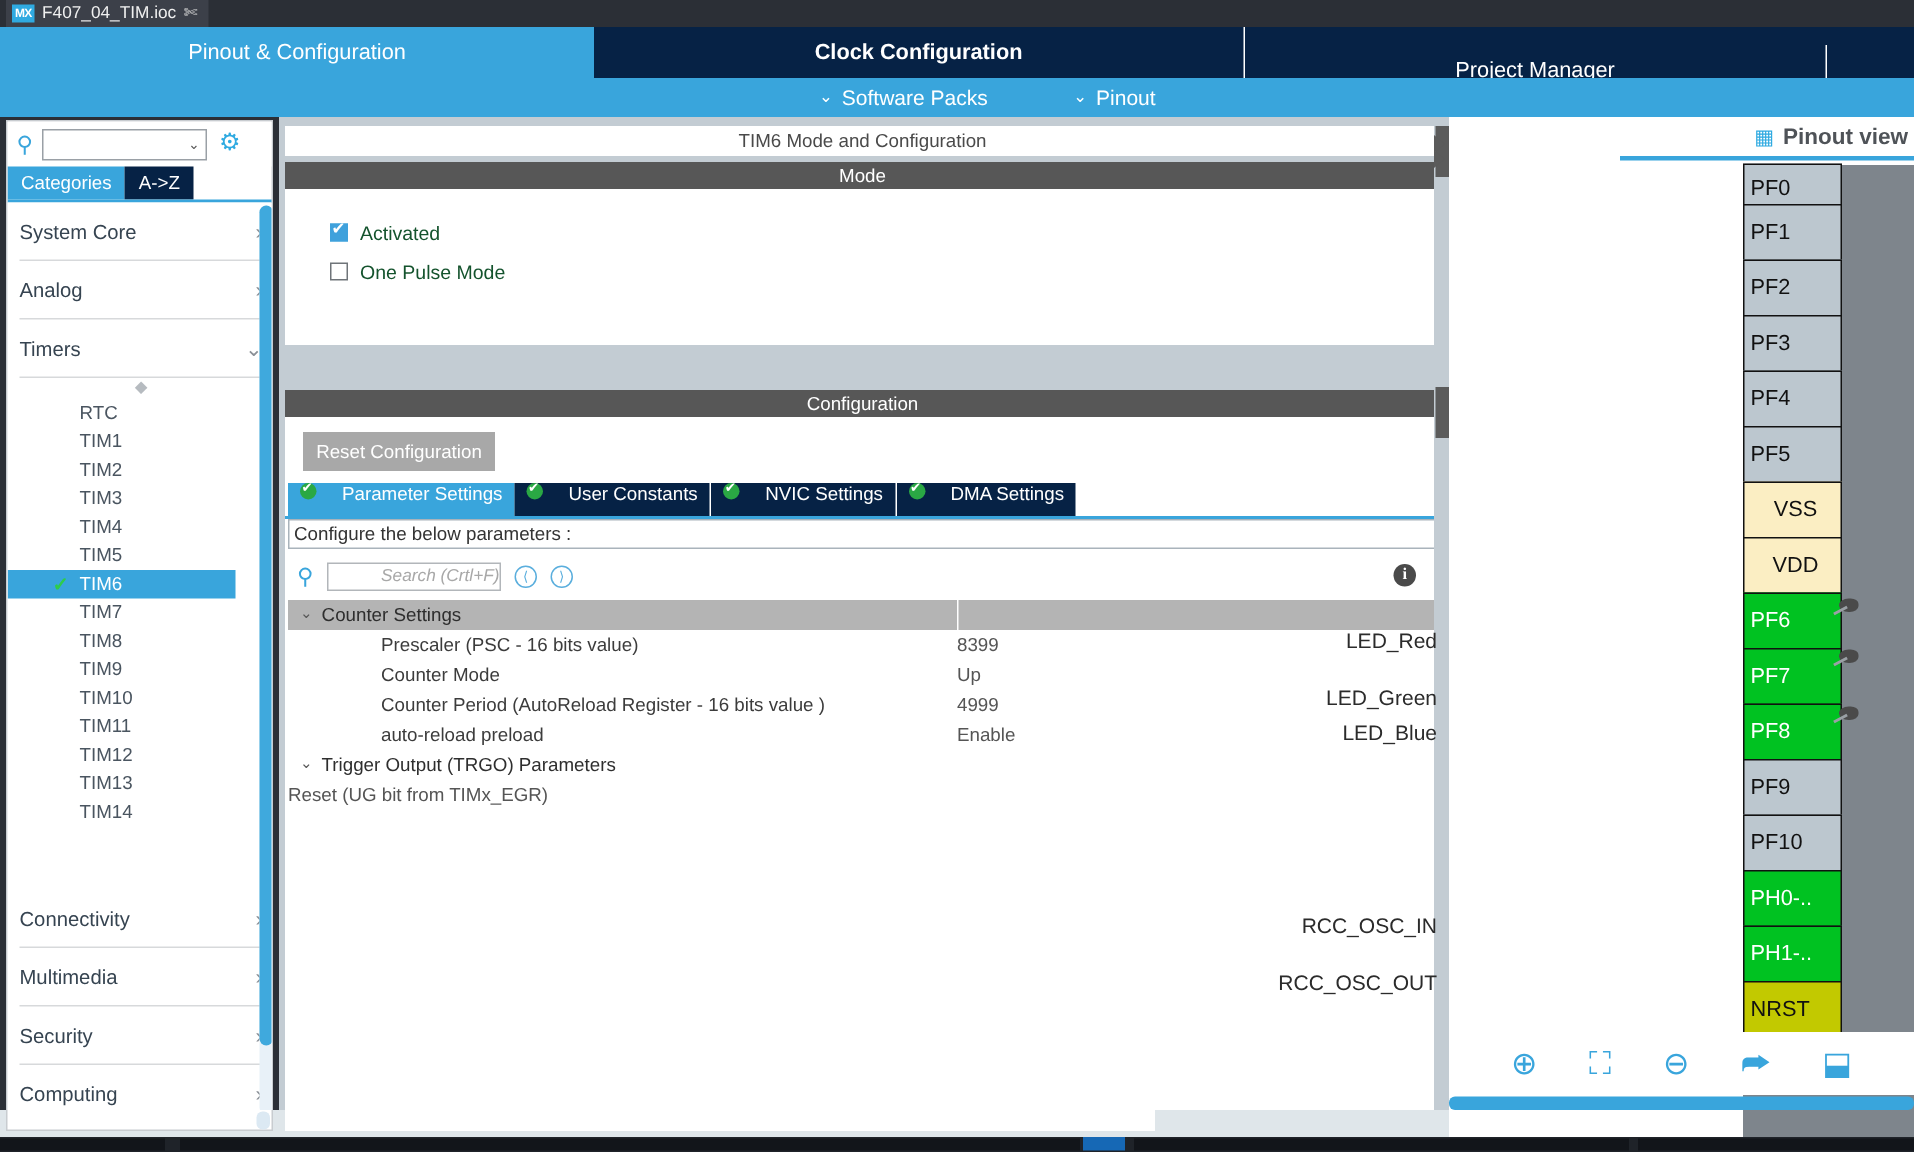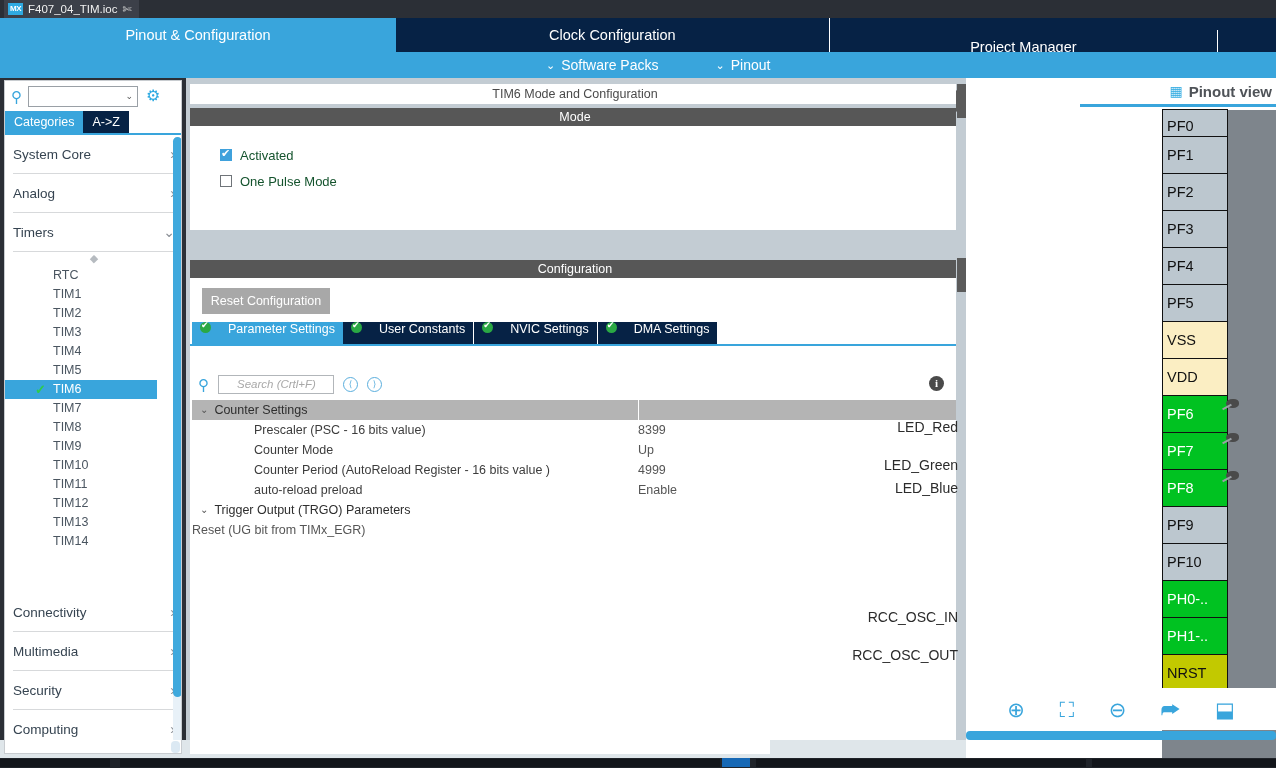--- a/index.html
+++ b/index.html
@@ -36,21 +36,21 @@
     background: #062245;
     display: flex;
   }
   .mtab {
     height: 34px; line-height: 34px; text-align: center;
     color: #ffffff; font-size: 14.5px;
     border-right: 1px solid #ffffff;
   }
   .mtab.active { background: #39a5dc; border-right: none; }
   .mtab.t1 { width: 410px; }
-  .mtab.t2 { width: 449px; }
+  .mtab.t2 { width: 449px; font-weight: bold; }
   .mtab.t3 { width: 402px; margin-top: 12px; }
   .mtab.t4 { width: 60px; border-right: none; }
 
   
   .substrip {
     position: absolute; left: 0; top: 52px; width: 1276px; height: 26px;
     background: #39a5dc;
     display: flex; align-items: center;
   }
   .sub-item {
@@ -180,21 +180,21 @@
     position: absolute; left: 2px; top: 68px; width: 766px; height: 20px;
     border: 1px solid #a9b3bb; background: #ffffff;
     line-height: 18px; font-size: 12.5px; color: #333; padding-left: 3px;
   }
   .searchbar2 {
     position: absolute; left: 2px; top: 92px; width: 766px; height: 28px;
     display: flex; align-items: center; gap: 9px; padding-left: 6px;
   }
   .sfield {
     width: 116px; height: 19px; border: 1px solid #b2b6ba; background: #ffffff;
-    font-size: 11.5px; color: #a8a8a8; font-style: italic; line-height: 17px; padding-left: 18px;
+    font-size: 11.5px; color: #a8a8a8; font-style: italic; line-height: 17px; padding-left: 2px; text-align: right;
   }
   .navcirc {
     width: 15px; height: 15px; border-radius: 50%; border: 1px solid #5aaedd;
     color: #5aaedd; font-size: 9px; line-height: 13px; text-align: center;
   }
   .infoico {
     position: absolute; right: 14px; top: 6px;
     width: 15px; height: 15px; border-radius: 50%; background: #4a4a4a;
     color: #ffffff; font-size: 11px; font-weight: bold; text-align: center; line-height: 15px;
     font-family: "Liberation Serif", serif;
@@ -250,21 +250,21 @@
     position: absolute; left: 196px; top: 32px; width: 114px; height: 680px;
     background: #7e858c;
   }
   .pinstack { position: absolute; left: 196px; top: 32px; width: 66px; }
   .pin {
     width: 66px; height: 38px; border: 1px solid #111111; margin-top: -1px;
     display: flex; align-items: center; padding-left: 4px;
     font-size: 14.5px; color: #111111;
     background: #bcc7cf;
   }
-  .pin.vcc { background: #fbeec3; }
+  .pin.vcc { background: #fbeec3; justify-content: center; }
   .pin.sig { background: #00c221; color: #ffffff; text-align: center; }
   .pin.rst { background: #c2c900; color: #111111; }
 
   .pinlabel {
     position: absolute; right: 318px; font-size: 14px; color: #2b2b2b;
     white-space: nowrap; text-align: right;
   }
 
   .pinmark {
     position: absolute; width: 22px; height: 16px;
@@ -461,20 +461,21 @@
             <span class="gchk"></span>
             <span>NVIC Settings</span>
           </div>
           <div class="ctab">
             <span class="gchk"></span>
             <span>DMA Settings</span>
           </div>
         </div>
         <div class="ctabline"></div>
 
+        <div class="confline">Configure the below parameters :</div>
 
         <div class="searchbar2">
           <span class="s-icon">⚲</span>
           <div class="sfield" title="Search (Crtl+F)">
             <span>Search (Crtl+F)</span>
           </div>
           <span class="navcirc">⟨</span>
           <span class="navcirc">⟩</span>
           <span class="infoico">i</span>
         </div>

